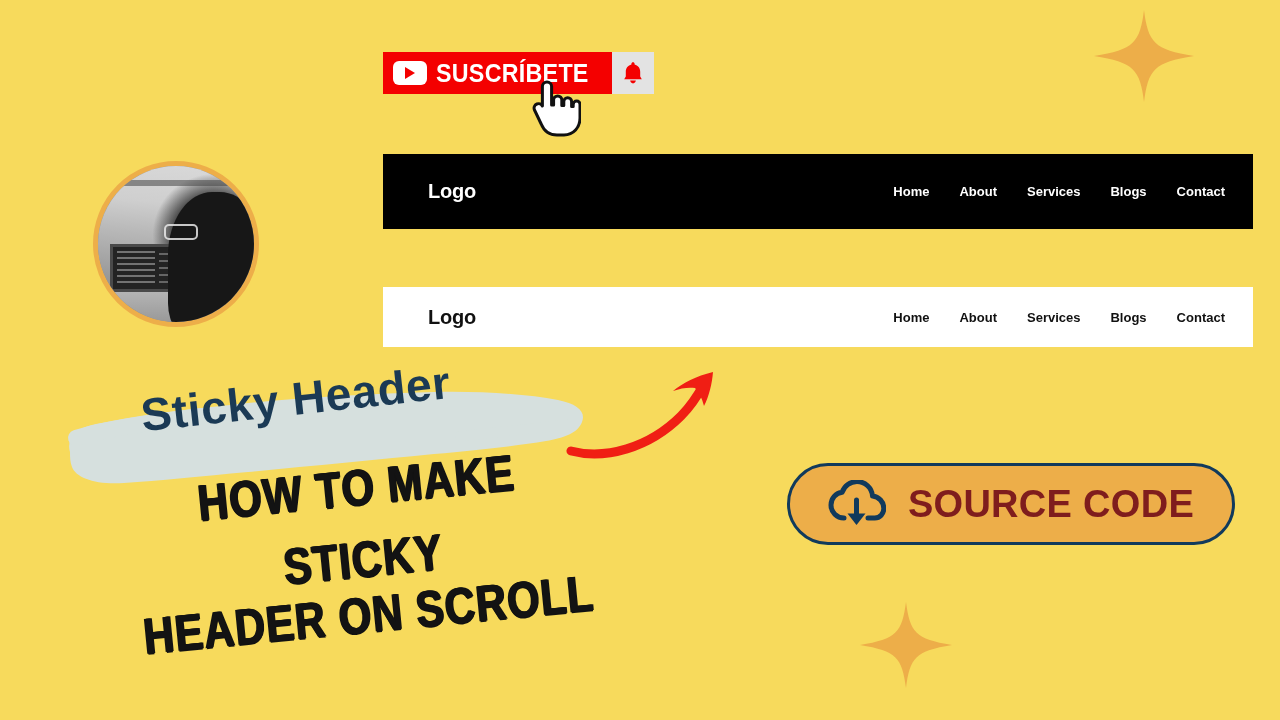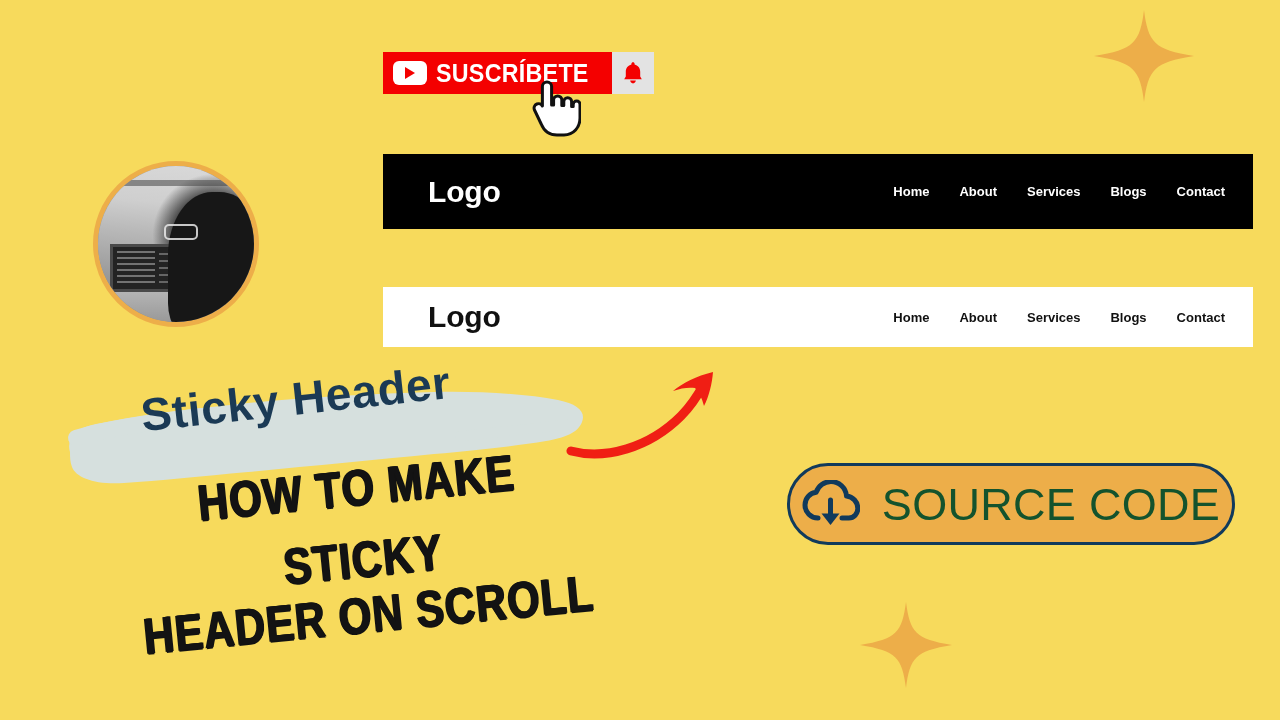--- a/index.html
+++ b/index.html
@@ -192,21 +192,21 @@
     background: #000000;
     padding: 0 28px 0 45px;
   }
   #navbar-light {
     top: 287px;
     height: 60px;
     background: #FFFFFF;
     padding: 0 28px 0 45px;
   }
   .nav-logo {
-    font-size: 30px;
+    font-size: 20px;
     font-weight: 700;
     letter-spacing: -0.2px;
     font-family: "Liberation Sans", sans-serif;
   }
   #navbar-dark .nav-logo { color: #ffffff; }
   #navbar-light .nav-logo { color: #111111; }
   .nav-links {
     margin-left: auto;
     display: flex;
     align-items: center;
@@ -296,24 +296,24 @@
     border: 3px solid #113A5C;
     border-radius: 41px;
     box-sizing: border-box;
     display: flex;
     align-items: center;
     justify-content: center;
     gap: 22px;
     cursor: pointer;
   }
   #source-code-label {
-    color: #14532d;
-    font-family: "Liberation Sans", sans-serif;
-    font-weight: 400;
-    font-size: 45px;
+    color: #7f1d1d;
+    font-family: "Liberation Sans", sans-serif;
+    font-weight: 700;
+    font-size: 38px;
     letter-spacing: 0.3px;
     white-space: nowrap;
     line-height: 1;
   }
 </style>
 </head>
 <body>
 
 <div id="canvas">
 

